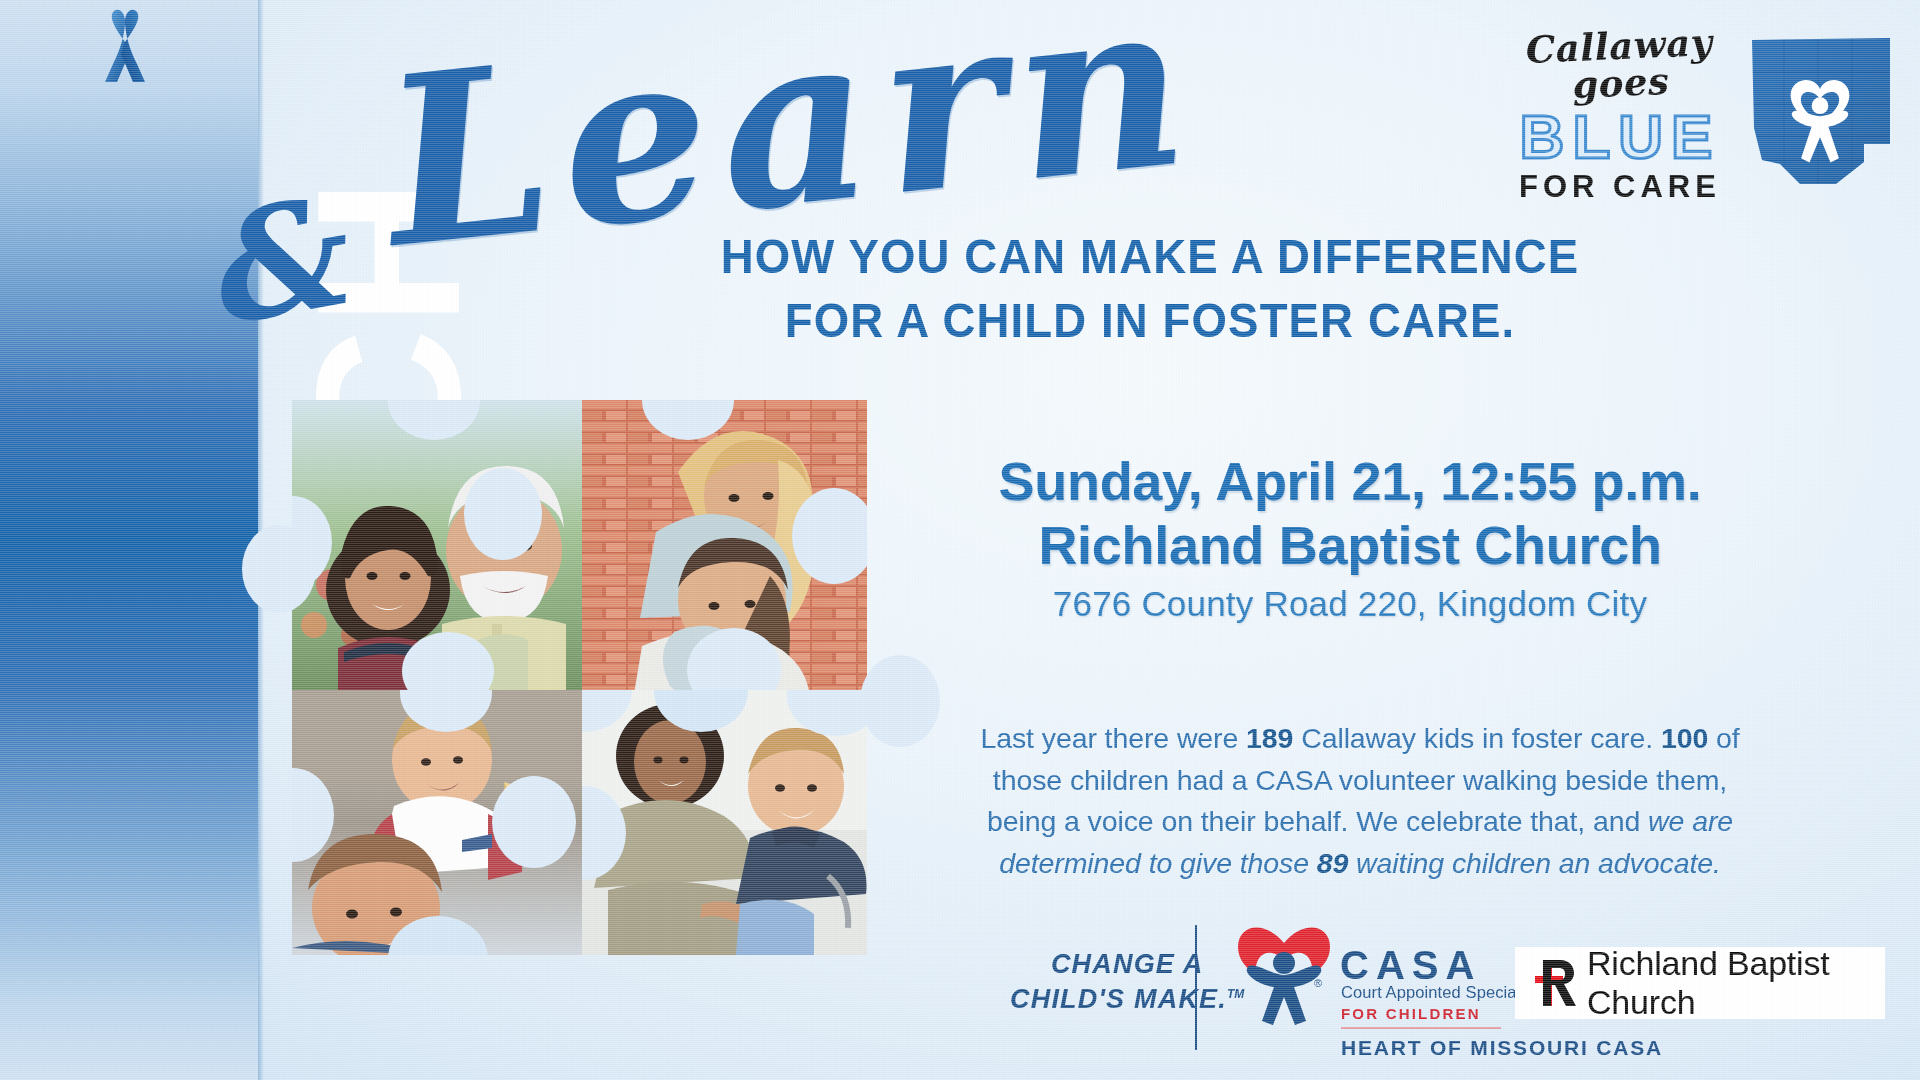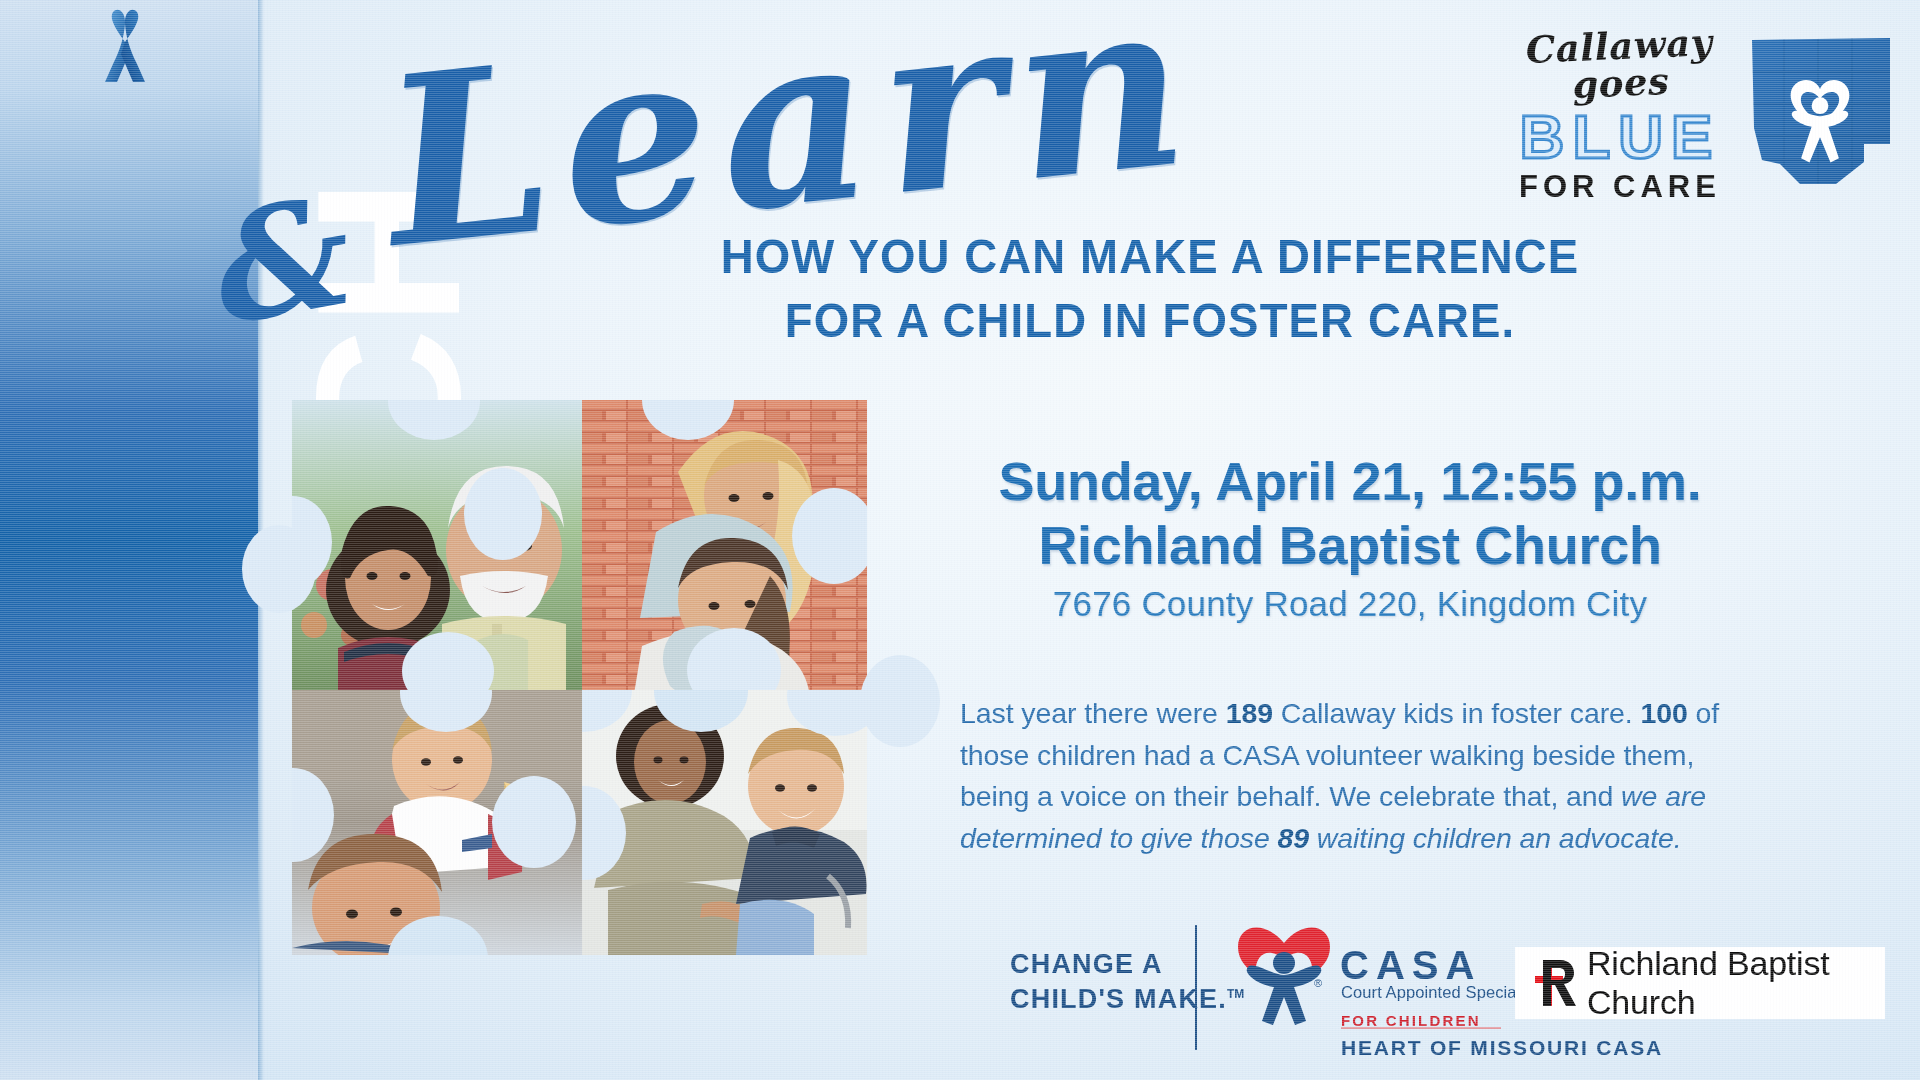--- a/index.html
+++ b/index.html
@@ -168,43 +168,45 @@
   #event .ev-addr {
     margin-top:7px;
     font-family:"Liberation Sans", sans-serif;
     font-weight:normal; font-size:35px; color:#2a7cbe;
     letter-spacing:.2px;
     text-shadow:1px 1px 2px rgba(120,150,180,.3);
   }
 
   
   #body-copy {
-    position:absolute; left:960px; top:693px; width:800px;
+    position:absolute; left:960px; top:718px; width:800px;
+    text-align:center;
     color:#2b6fae;
     font-family:"Liberation Sans", sans-serif;
     font-size:28.5px;
     line-height:1.46;
     letter-spacing:-.1px;
   }
   #body-copy b { font-weight:bold; color:#17558f; }
   #body-copy i { font-style:italic; }
   #body-copy i b { font-style:italic; font-weight:bold; }
 
   
   #footer { position:absolute; left:960px; top:905px; width:940px; height:175px; }
 
   #change-story {
     position:absolute; left:50px; top:42px;
-    text-align:left;
+    text-align:center;
     color:#1d4f86;
     font-family:"Liberation Sans", sans-serif;
     font-weight:bold;
     font-size:27px;
     letter-spacing:1.2px;
     line-height:1.28;
+    font-style:italic;
   }
   #change-story sup { font-size:12px; vertical-align:super; letter-spacing:0; }
 
   #divider {
     position:absolute; left:235px; top:20px;
     width:2px; height:125px; background:#1d4f86;
   }
 
   #casa-logo { position:absolute; left:268px; top:8px; width:275px; height:150px; }
   #casa-mark { position:absolute; left:0; top:0; width:112px; height:112px; }
@@ -213,21 +215,21 @@
     font-family:"Liberation Sans", sans-serif;
     font-weight:bold; font-size:40px; letter-spacing:7px;
     color:#1d4f86; line-height:1;
   }
   #casa-sub1 {
     position:absolute; left:113px; top:70px;
     font-family:"Liberation Sans", sans-serif;
     font-size:16.5px; color:#1d4f86; letter-spacing:.1px; white-space:nowrap;
   }
   #casa-sub2 {
-    position:absolute; left:113px; top:99px;
+    position:absolute; left:113px; top:92px;
     font-family:"Liberation Sans", sans-serif;
     font-weight:bold; font-size:15px; color:#cf2430;
     letter-spacing:2.2px; white-space:nowrap;
   }
   #casa-rule {
     position:absolute; left:113px; top:114px; width:160px; height:1.5px;
     background:#e39aa0;
   }
   #casa-sub3 {
     position:absolute; left:113px; top:123px;

